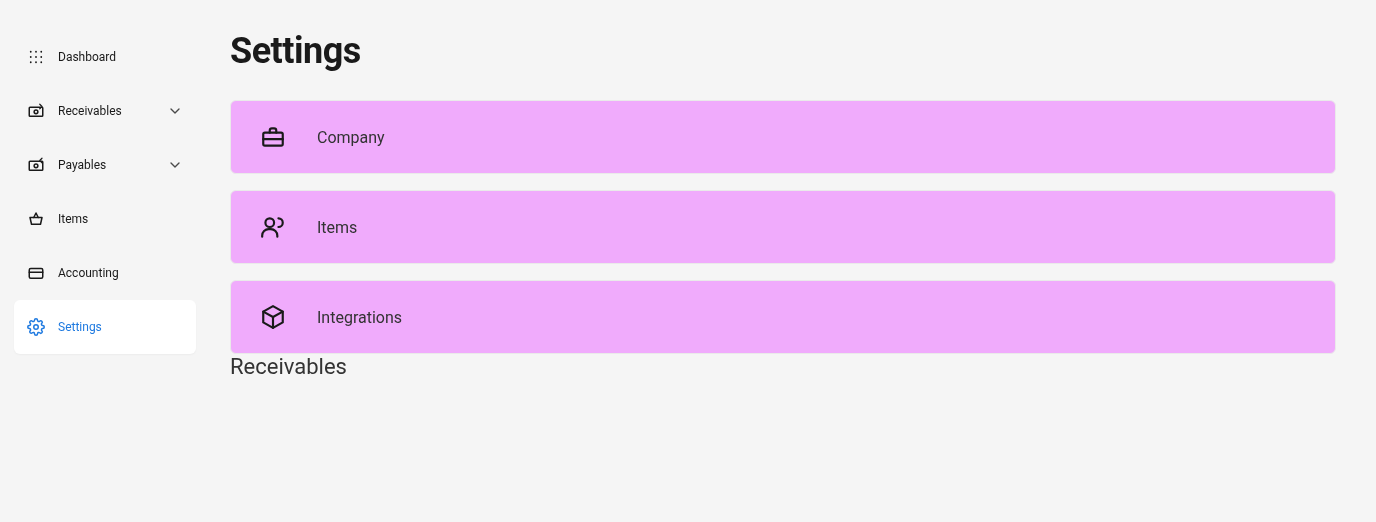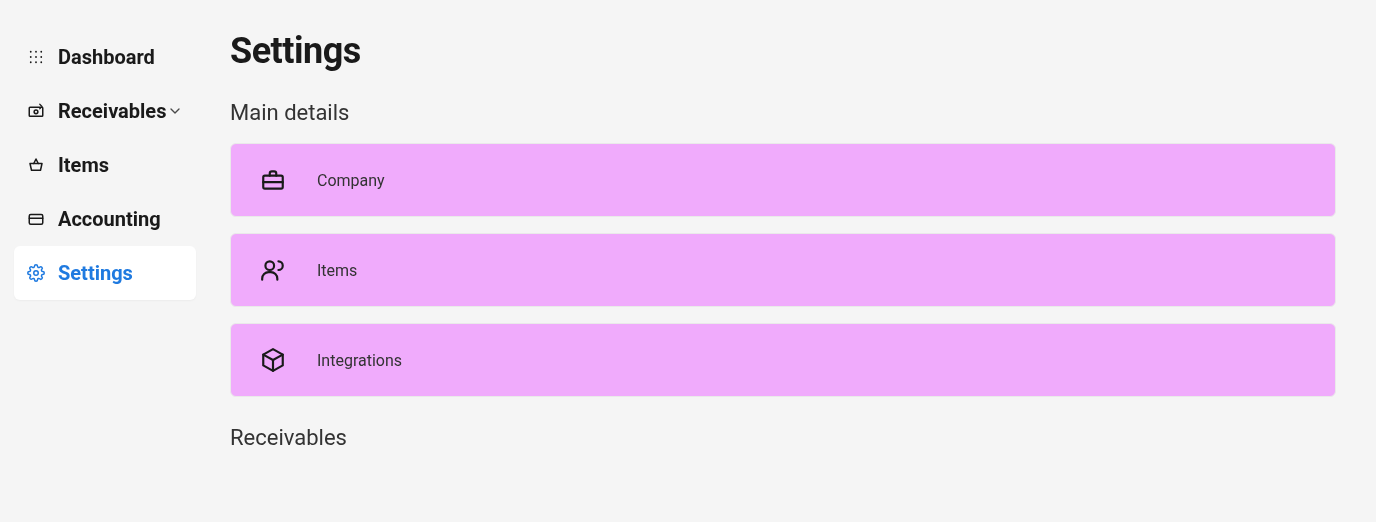--- a/index.html
+++ b/index.html
@@ -24,26 +24,25 @@
     list-style: none;
     display: flex;
     flex-direction: column;
     gap: 0;
   }
   .nav-item {
     display: flex;
     align-items: center;
     padding: 0 12px;
     height: 54px;
-    font-size: 20px;
+    font-size: 12px;
     color: #1a1a1a;
     cursor: pointer;
     border-radius: 6px;
     position: relative;
-    font-weight: bold;
   }
   .nav-item .nav-icon {
     width: 20px;
     height: 20px;
     flex-shrink: 0;
     display: flex;
     align-items: center;
     justify-content: center;
   }
   .nav-item .nav-label {
@@ -149,20 +148,35 @@
           </svg>
         </span>
         <span class="nav-label">Receivables</span>
         <span class="chev">
           <svg viewBox="0 0 24 24" width="16" height="16">
               <polyline points="6 9 12 15 18 9"></polyline>
             </svg>
         </span>
       </li>
 
+      <li class="nav-item">
+        <span class="nav-icon">
+          <svg viewBox="0 0 24 24" width="18" height="18">
+            <rect x="3" y="7" width="18" height="12" rx="1"></rect>
+            <circle cx="12" cy="13" r="2.5"></circle>
+            <polyline points="20,3 17,6 20,9" stroke-width="1.6"></polyline>
+          </svg>
+        </span>
+        <span class="nav-label">Payables</span>
+        <span class="chev">
+          <svg viewBox="0 0 24 24" width="16" height="16">
+              <polyline points="6 9 12 15 18 9"></polyline>
+            </svg>
+        </span>
+      </li>
 
       <li class="nav-item">
         <span class="nav-icon">
           <svg viewBox="0 0 24 24" width="18" height="18">
             <polygon points="4,10 20,10 18,19 6,19"></polygon>
             <path d="M9,10 L12,4 L15,10"></path>
           </svg>
         </span>
         <span class="nav-label">Items</span>
       </li>
@@ -192,21 +206,20 @@
 
     <div class="nav-item logout">
       
       
     </div>
   </nav>
 
   <main class="main">
     <h1 class="page-title">Settings</h1>
 
-    <h2 class="section-title">Main details</h2>
     <div class="cards">
 
       <div class="card">
         <span class="card-icon">
           <svg viewBox="0 0 24 24" width="26" height="26">
             <rect x="3" y="8" width="18" height="12" rx="1.5"></rect>
             <path d="M9 8 V6 a2 2 0 0 1 2-2 h2 a2 2 0 0 1 2 2 V8"></path>
             <line x1="3" y1="14" x2="21" y2="14"></line>
           </svg>
         </span>

